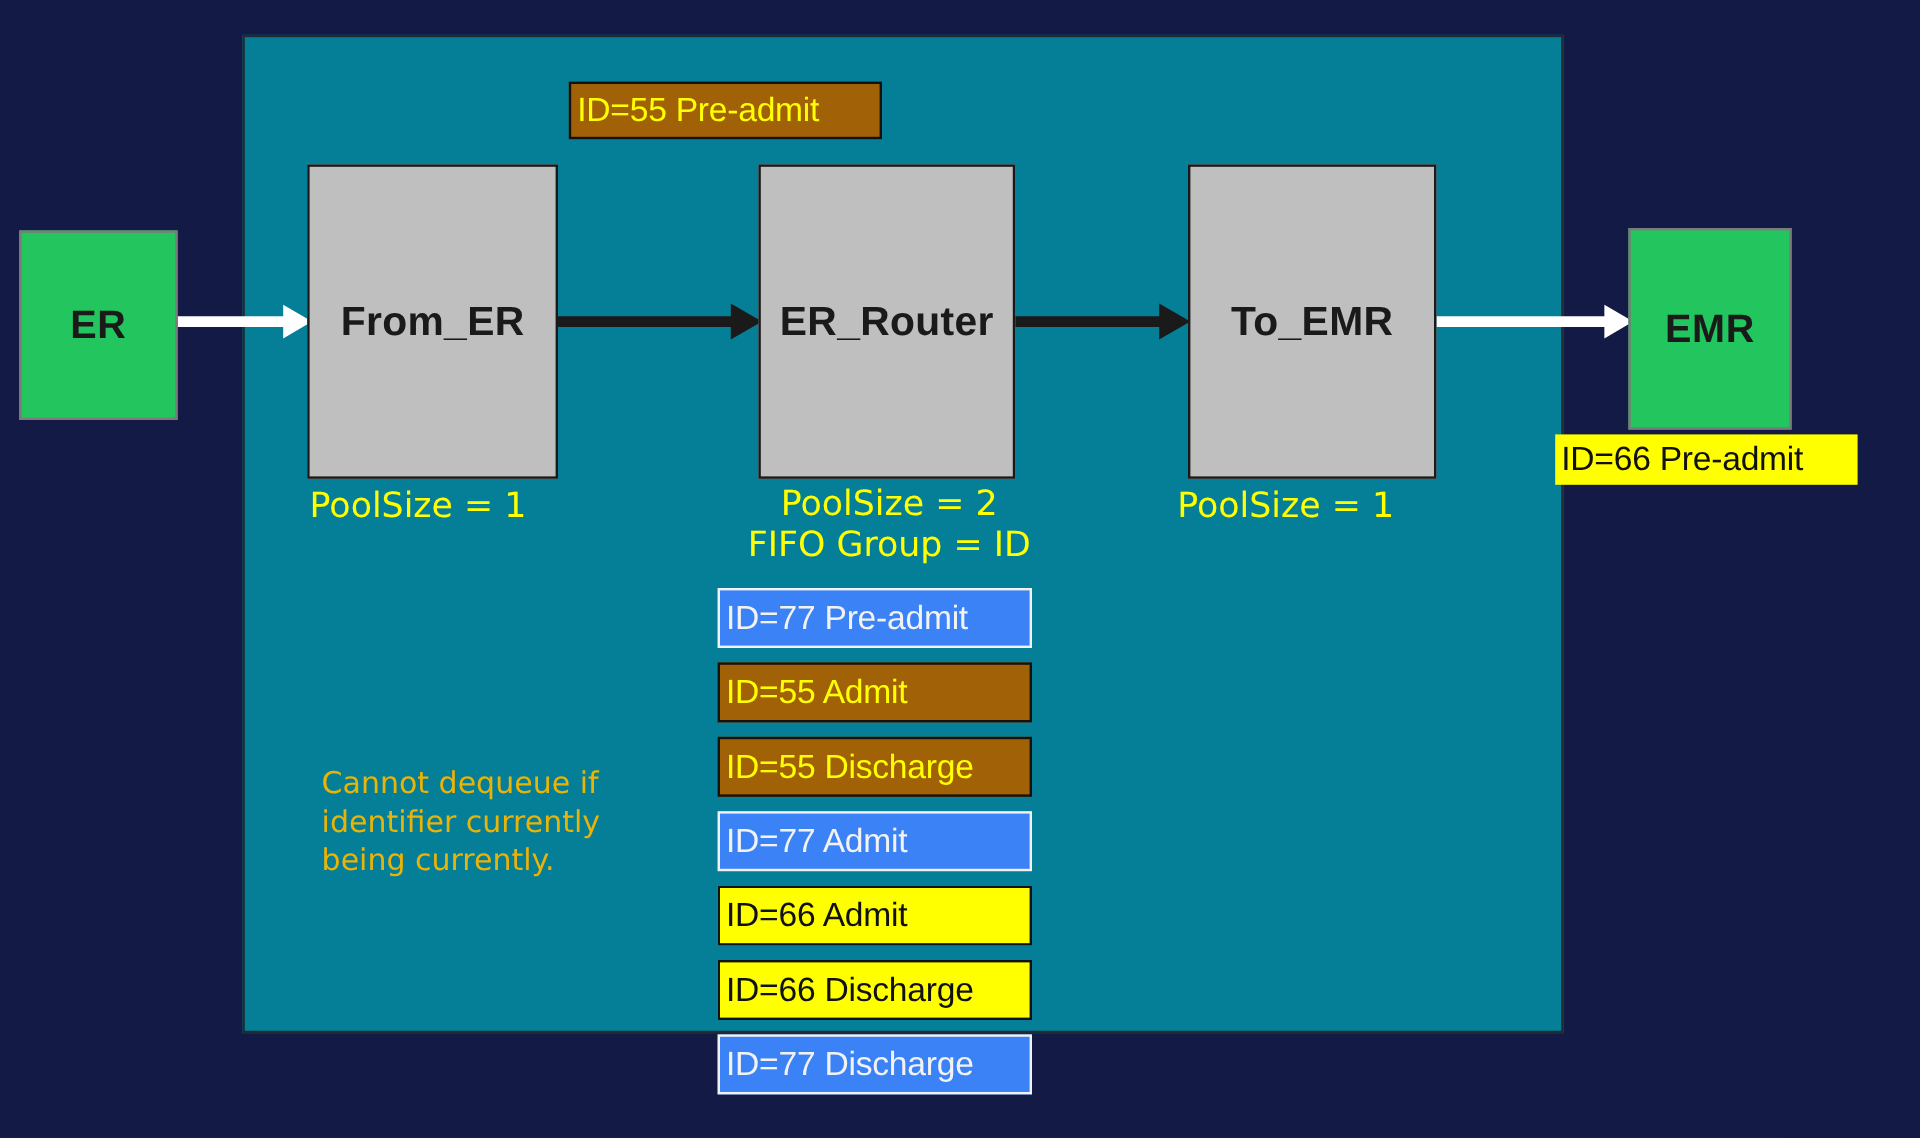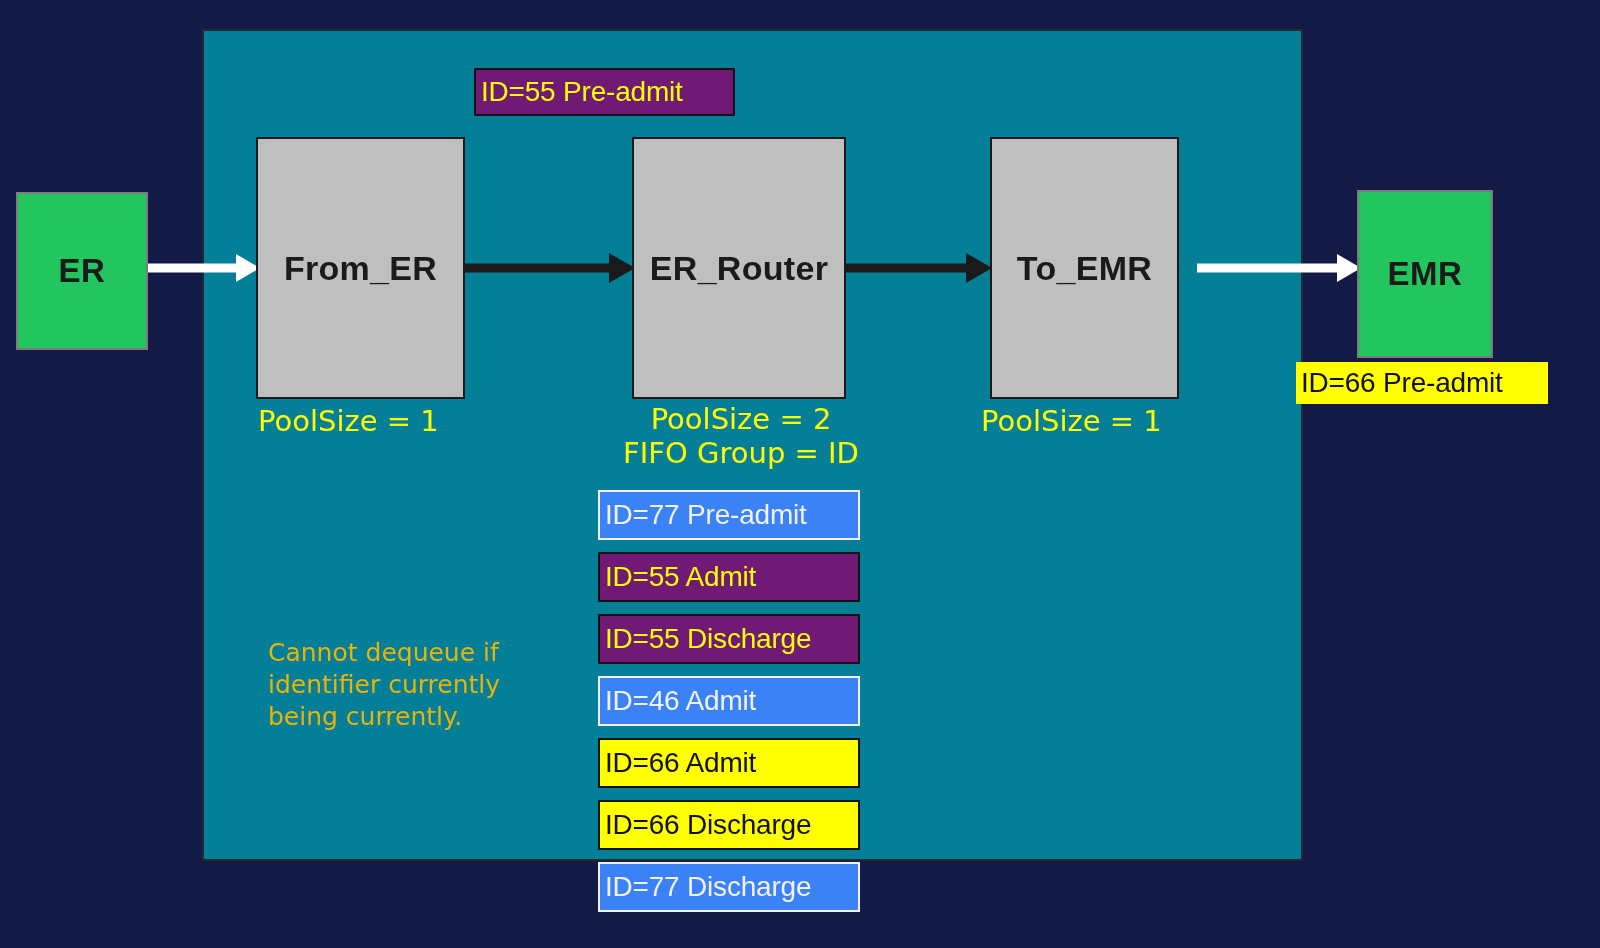--- a/index.html
+++ b/index.html
@@ -59,21 +59,21 @@
   .process-box .box-label {
     font-family: "Liberation Sans", sans-serif;
     font-weight: bold;
     font-size: 34px;
     color: #1a1a1a;
     letter-spacing: 0.3px;
     white-space: nowrap;
   }
   #box-from-er   { left: 256px; top: 137px; width: 209px; height: 262px; }
   #box-er-router { left: 632px; top: 137px; width: 214px; height: 262px; }
-  #box-to-emr    { left: 990px; top: 137px; width: 189px; height: 262px; }
+  #box-to-emr    { left: 990px; top: 137px; width: 207px; height: 262px; }
 
   
   .arrow { position: absolute; height: 40px; }
   .arrow svg { display: block; overflow: visible; }
 
   
   .annot {
     position: absolute;
     color: #ffff00;
     font-family: "DejaVu Sans", sans-serif;
@@ -101,21 +101,21 @@
     position: absolute;
     box-sizing: border-box;
     display: flex;
     align-items: center;
     font-family: "Liberation Sans", sans-serif;
     font-size: 28px;
     padding-left: 5px;
     white-space: nowrap;
     letter-spacing: -0.2px;
   }
-  .chip.blue   { background: #701a75; color: #ffff00; border: 2px solid #121212; }
+  .chip.blue   { background: #a16207; color: #ffff00; border: 2px solid #121212; }
   .chip.yellow { background: #ffff00; color: #111111; border: 2px solid #121212; }
   .chip.dark   { background: #3b82f6; color: #f2f2f2; border: 2px solid #f2f2f2; }
 
   #chip-top  { left: 474px; top: 68px;  width: 261px; height: 48px; }
   #chip-emr  { left: 1296px; top: 362px; width: 252px; height: 42px; border: none; }
 
   
   #queue {
     position: absolute;
     left: 598px;
@@ -201,19 +201,19 @@
   </div>
 
   <div class="chip blue" id="chip-top">ID=55 Pre-admit</div>
 
   <div class="chip yellow" id="chip-emr">ID=66 Pre-admit</div>
 
   <div id="queue">
       <div class="chip dark">ID=77 Pre-admit</div>
       <div class="chip blue">ID=55 Admit</div>
       <div class="chip blue">ID=55 Discharge</div>
-      <div class="chip dark">ID=46 Admit</div>
+      <div class="chip dark">ID=77 Admit</div>
       <div class="chip yellow">ID=66 Admit</div>
       <div class="chip yellow">ID=66 Discharge</div>
       <div class="chip dark">ID=77 Discharge</div>
     </div>
 
 </div>
 
 </body></html>

